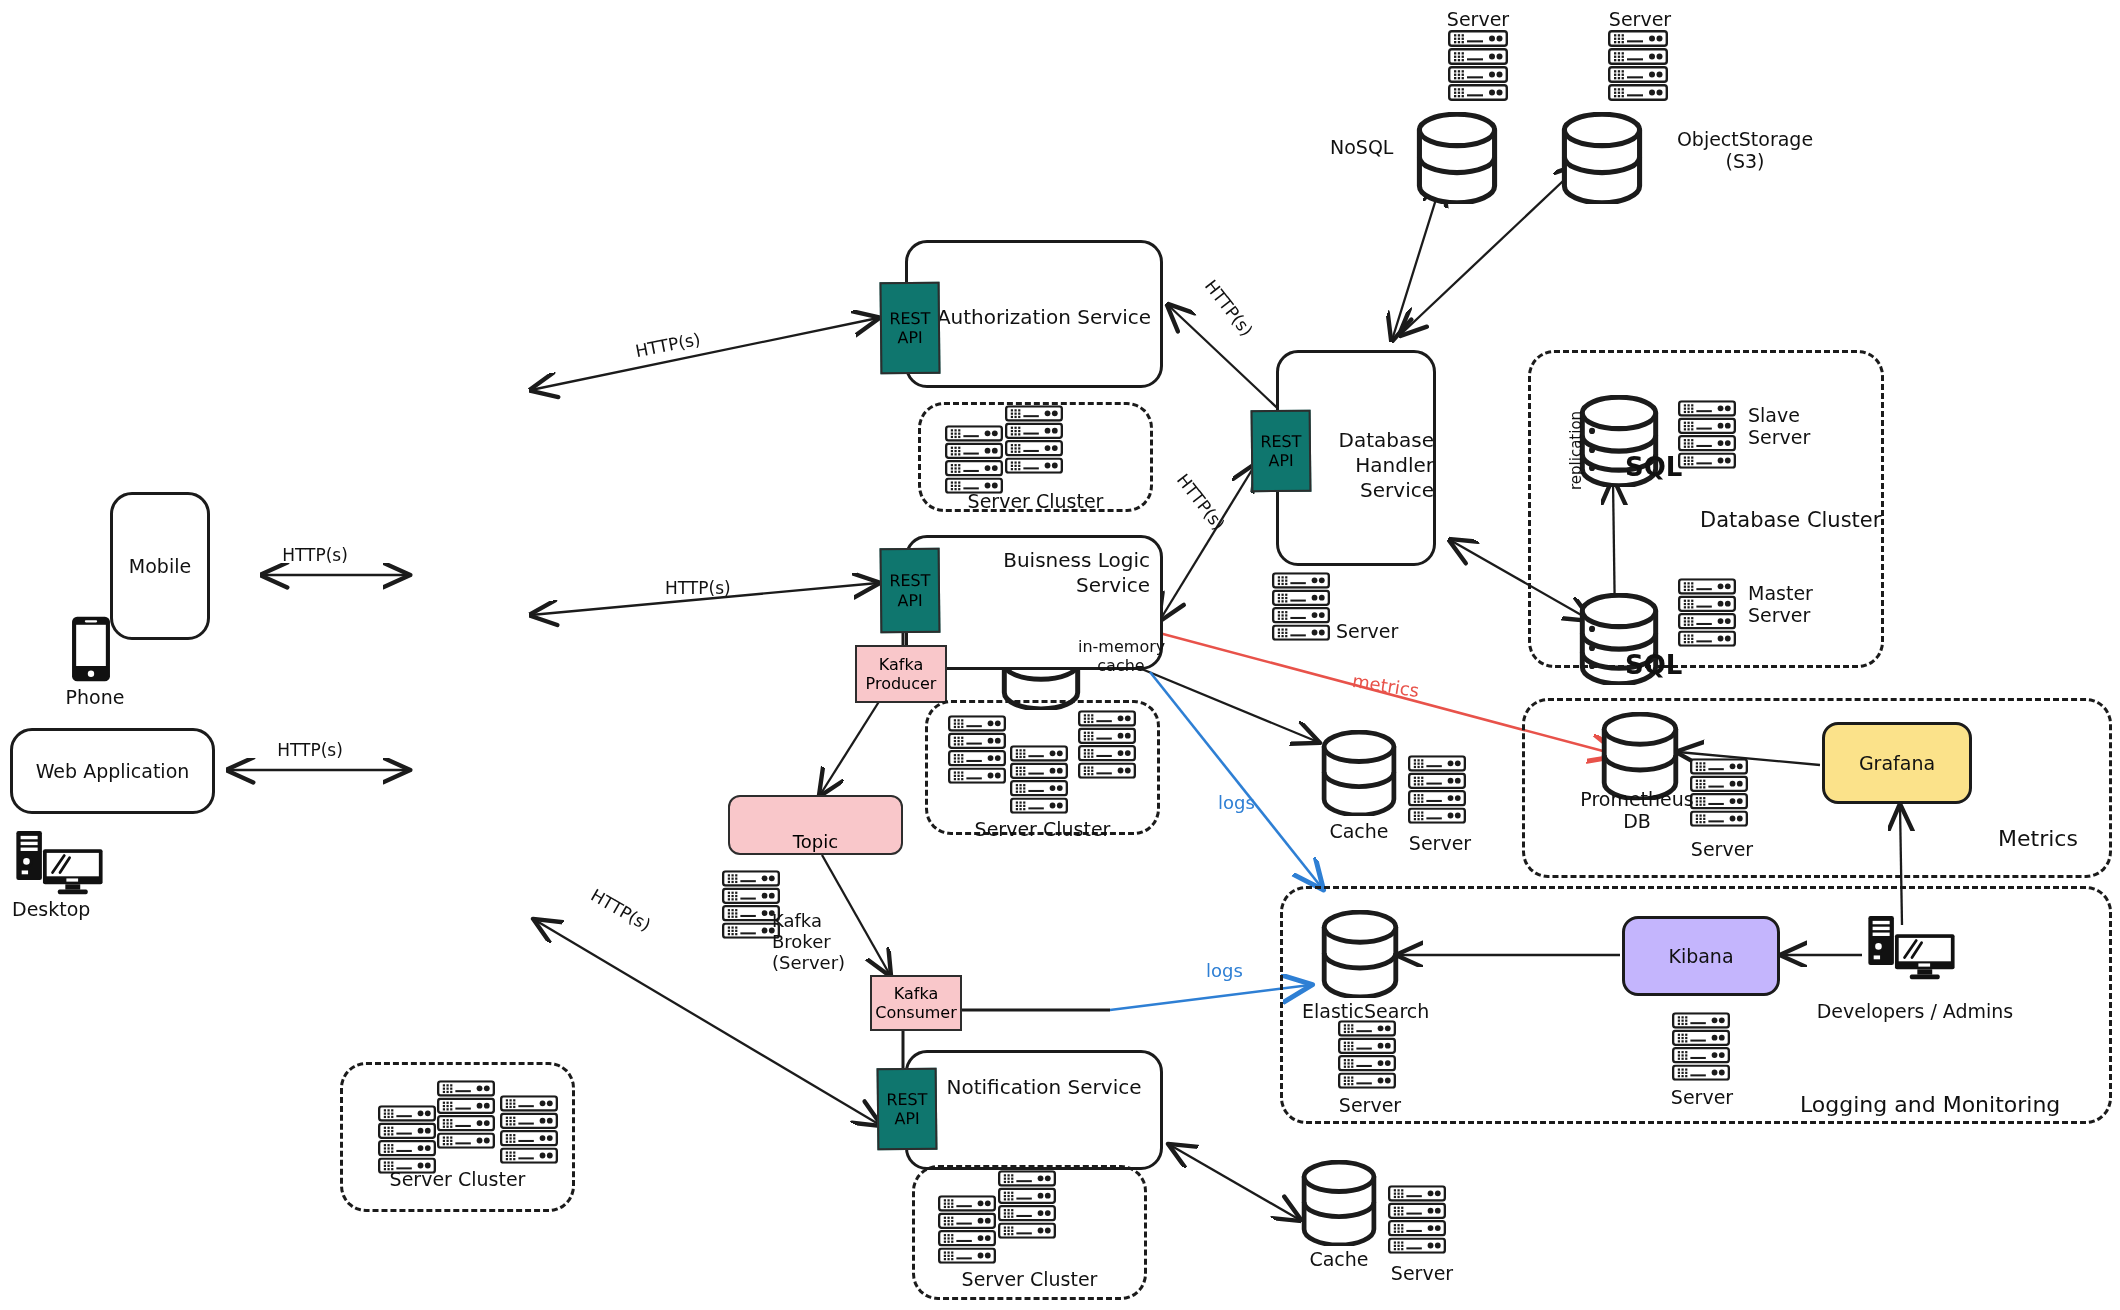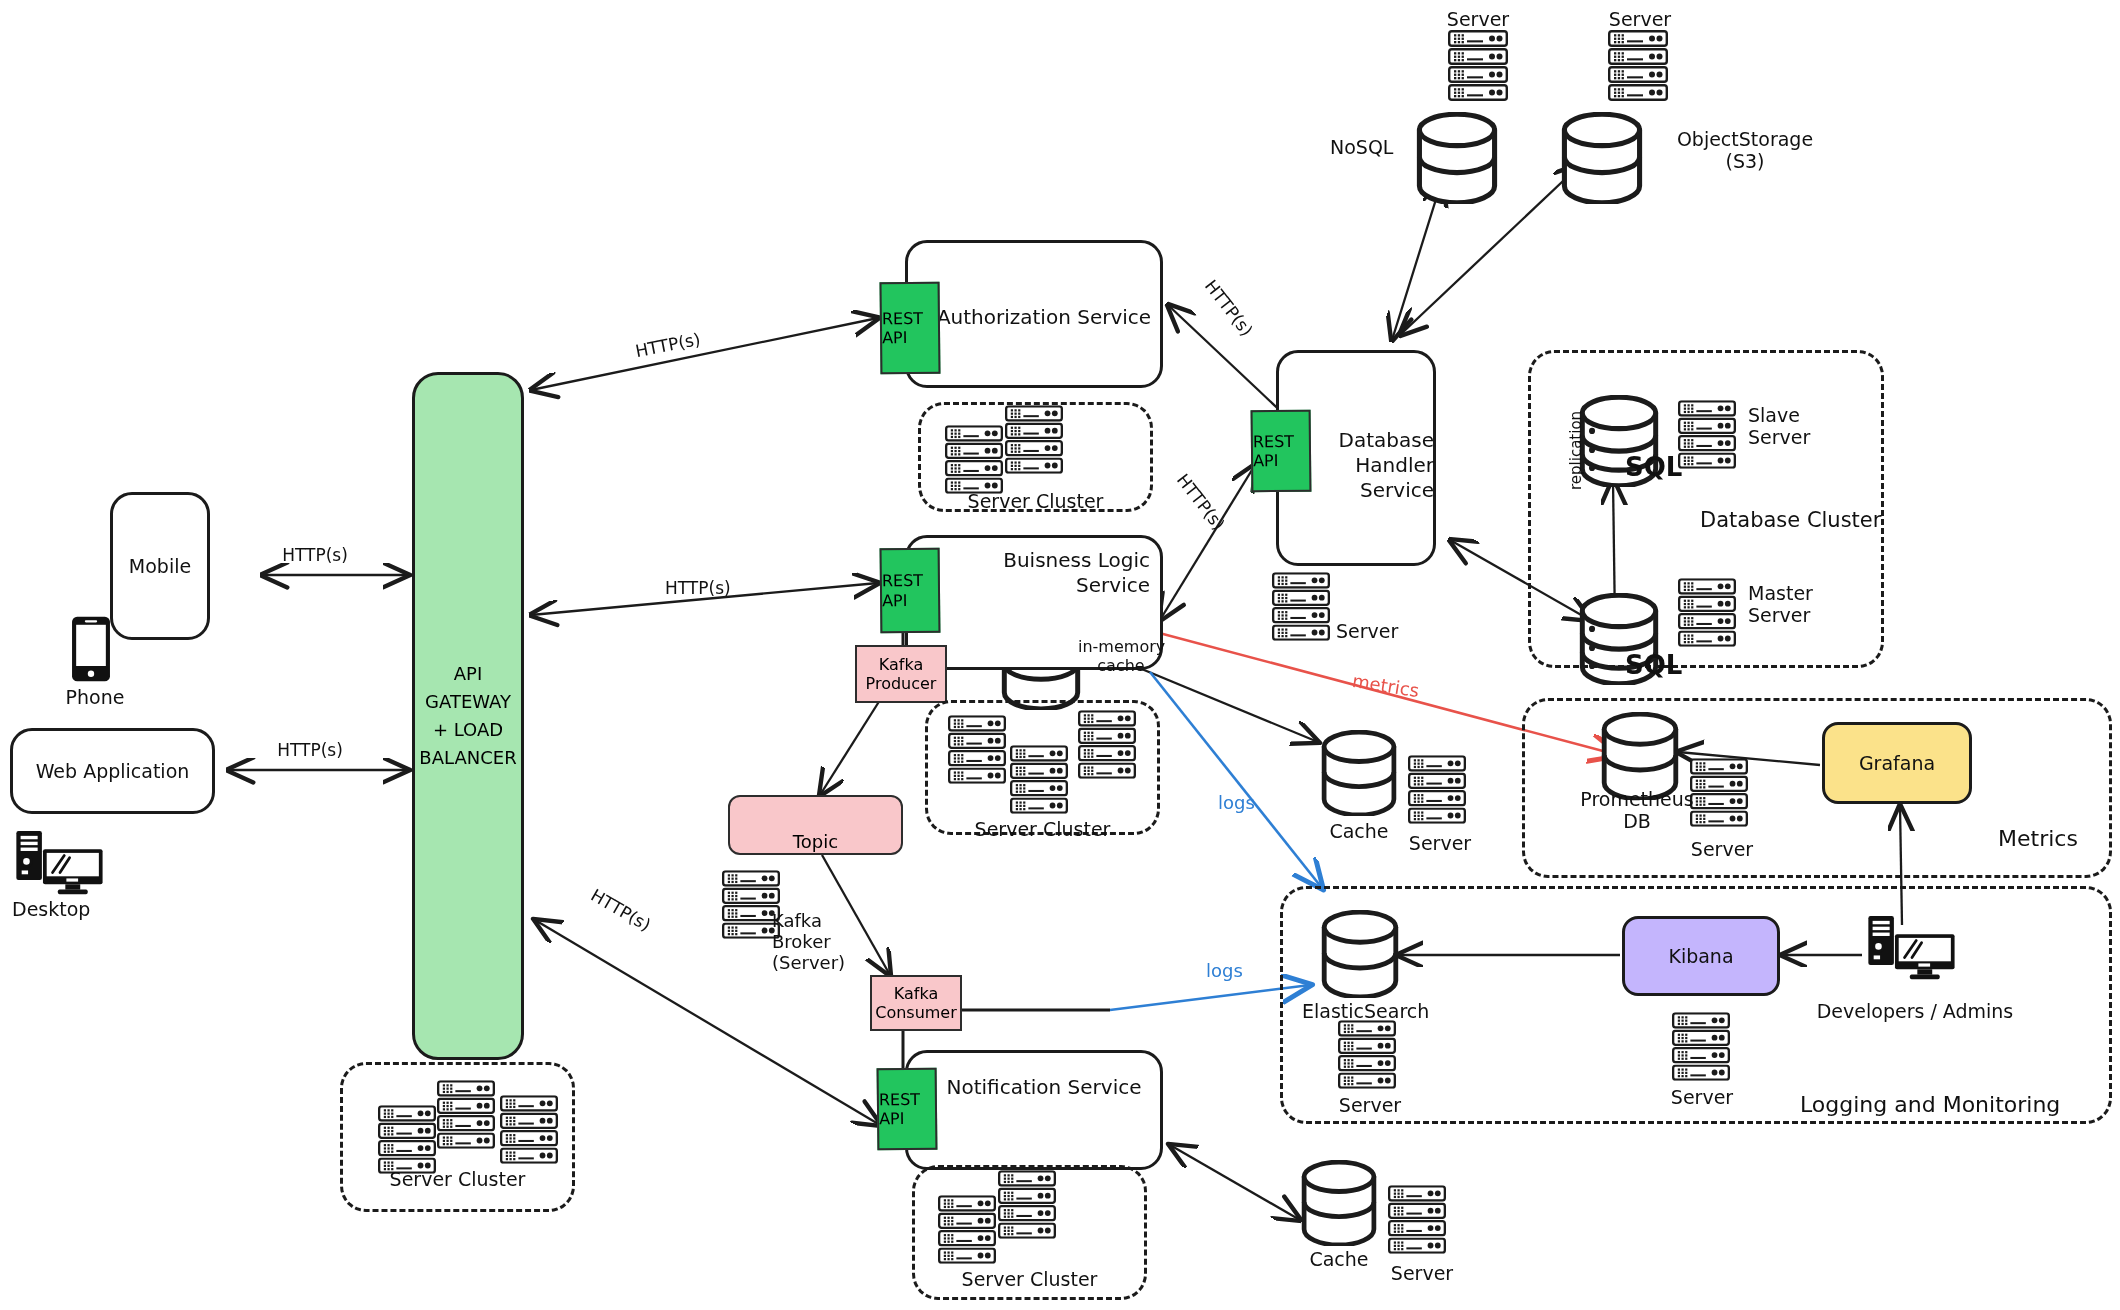--- a/index.html
+++ b/index.html
@@ -4,22 +4,22 @@
 <style>
   html,body{margin:0;padding:0;background:#ffffff;}
   body{font-family:"DejaVu Sans", sans-serif;}
   #canvas{position:relative;width:2120px;height:1310px;background:#fff;overflow:hidden;}
   .lbl{position:absolute;font-family:"DejaVu Sans", sans-serif;color:#111;white-space:pre;line-height:1.18;}
   .ctr{text-align:center;}
   .node{position:absolute;box-sizing:border-box;display:flex;align-items:center;justify-content:center;
         text-align:center;color:#111;line-height:1.2;}
   .rbox{border:3px solid #1b1b1b;border-radius:22px;background:#fff;}
   .svcname{position:absolute;color:#111;text-align:right;line-height:1.24;white-space:pre;}
-  .api{position:absolute;box-sizing:border-box;background:#22c55e;border:2px solid #2d2d2d;
-       display:flex;align-items:center;justify-content:center;text-align:left;line-height:1.2;
+  .api{position:absolute;box-sizing:border-box;background:#0f766e;border:2px solid #2d2d2d;
+       display:flex;align-items:center;justify-content:center;text-align:center;line-height:1.2;
        transform:rotate(-0.6deg);}
   .kbox{position:absolute;box-sizing:border-box;background:#f9c7ca;border:2px solid #2d2d2d;
        display:flex;align-items:center;justify-content:center;text-align:center;line-height:1.2;}
   .gw{position:absolute;background:#a6e6b0;border:3px solid #1b1b1b;border-radius:26px;
       display:flex;align-items:center;justify-content:center;text-align:center;}
   .dashbox{position:absolute;box-sizing:border-box;border:3px dashed #1b1b1b;border-radius:26px;background:transparent;}
   svg.ov{position:absolute;left:0;top:0;width:2120px;height:1310px;pointer-events:none;}
 </style>
 </head>
 <body>
@@ -257,27 +257,20 @@
   <div class="lbl ctr" style="left:40px;top:686px;width:110px;font-size:19px;">Phone</div>
 
   <div class="node rbox" style="left:10px;top:728px;width:205px;height:86px;font-size:19px;">
     <span>Web Application</span>
   </div>
   <div class="lbl" style="left:12px;top:898px;font-size:19px;">Desktop</div>
 
   <div class="lbl ctr" style="left:255px;top:545px;width:120px;font-size:17px;">HTTP(s)</div>
   <div class="lbl ctr" style="left:250px;top:740px;width:120px;font-size:17px;">HTTP(s)</div>
 
-  <div class="gw" style="left:412px;top:372px;width:106px;height:682px;">
-    <span class="ctr" style="font-size:18px;line-height:1.55;">API
-GATEWAY
-+
-LOAD
-BALANCER</span>
-  </div>
   <div class="dashbox" style="left:340px;top:1062px;width:235px;height:150px;"></div>
   <div class="lbl ctr" style="left:340px;top:1168px;width:235px;font-size:19px;">Server Cluster</div>
 
   <div class="node rbox" style="left:905px;top:240px;width:258px;height:148px;"></div>
   <div class="svcname" style="left:935px;top:305px;width:218px;font-size:20px;text-align:center;">Authorization Service</div>
   <div class="api" style="left:880px;top:282px;width:60px;height:92px;font-size:16px;">
     <span>REST
 API</span>
   </div>
   <div class="dashbox" style="left:918px;top:402px;width:235px;height:110px;"></div>

